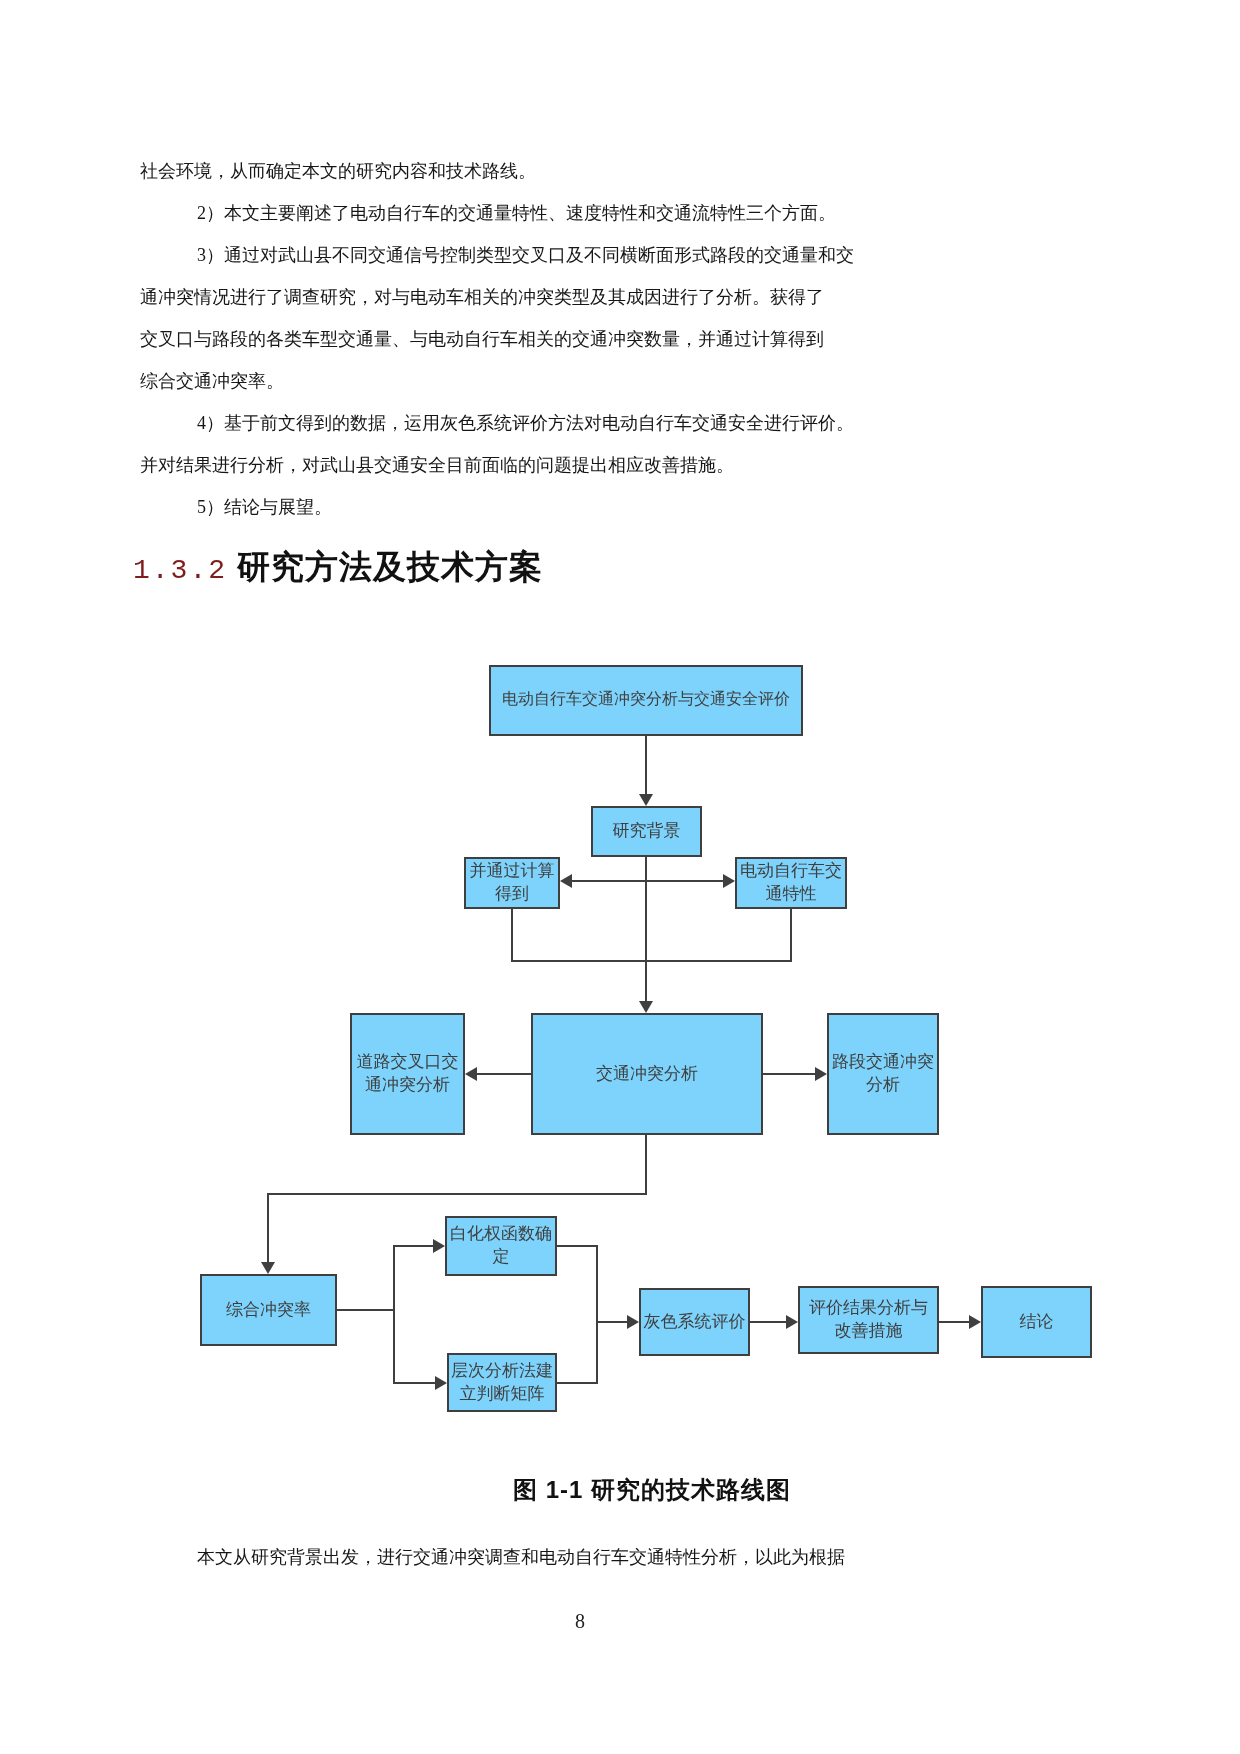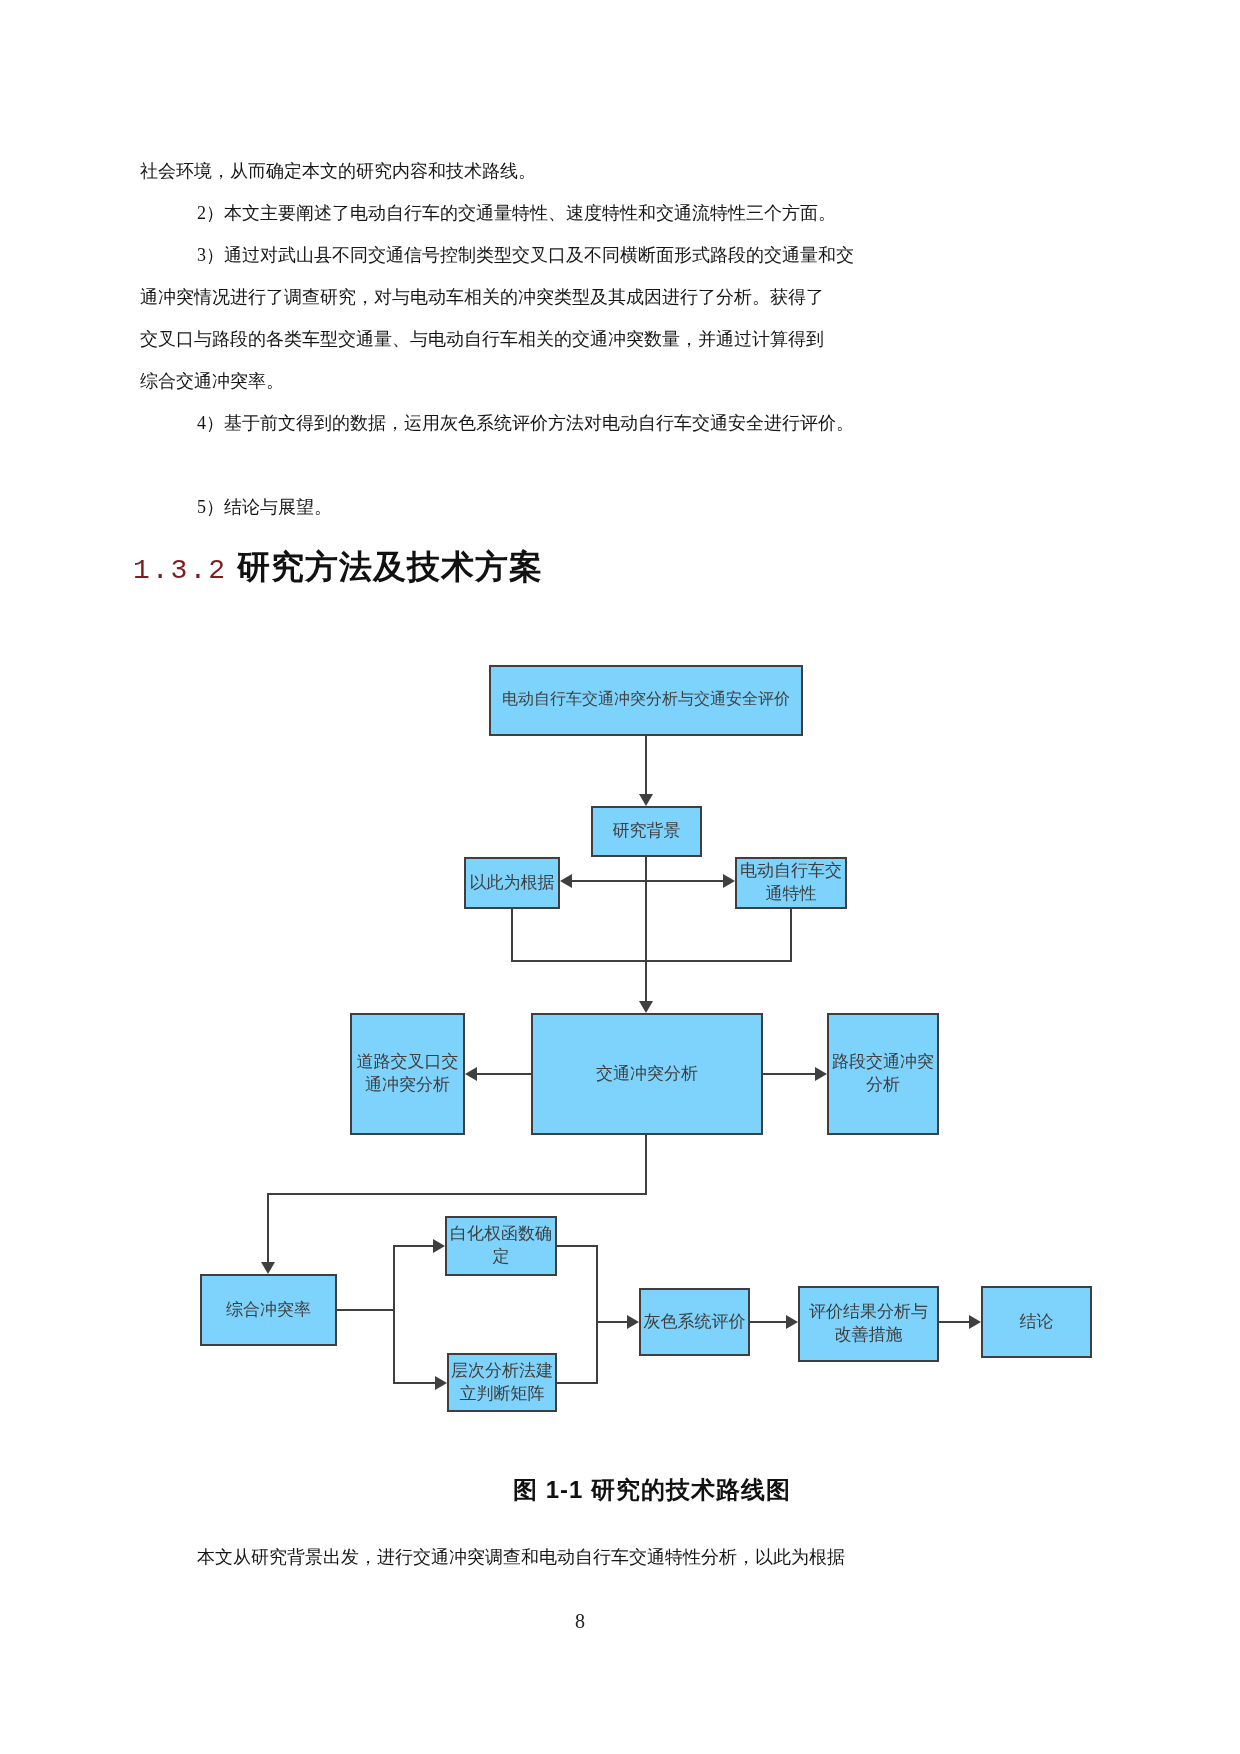--- a/index.html
+++ b/index.html
@@ -60,20 +60,21 @@
 
 <div class="page">
 
   <div class="bodyline" style="top:150px">社会环境，从而确定本文的研究内容和技术路线。</div>
   <div class="bodyline ind" style="top:192px">2）本文主要阐述了电动自行车的交通量特性、速度特性和交通流特性三个方面。</div>
   <div class="bodyline ind" style="top:234px">3）通过对武山县不同交通信号控制类型交叉口及不同横断面形式路段的交通量和交</div>
   <div class="bodyline" style="top:276px">通冲突情况进行了调查研究，对与电动车相关的冲突类型及其成因进行了分析。获得了</div>
   <div class="bodyline" style="top:318px">交叉口与路段的各类车型交通量、与电动自行车相关的交通冲突数量，并通过计算得到</div>
   <div class="bodyline" style="top:360px">综合交通冲突率。</div>
   <div class="bodyline ind" style="top:402px">4）基于前文得到的数据，运用灰色系统评价方法对电动自行车交通安全进行评价。</div>
+  <div class="bodyline" style="top:444px">并对结果进行分析，对武山县交通安全目前面临的问题提出相应改善措施。</div>
   <div class="bodyline ind" style="top:486px">5）结论与展望。</div>
 
   <div class="heading">
     <span class="num">1.3.2</span>
     <span class="ttl">研究方法及技术方案</span>
   </div>
 
   <div>
 
     <div class="flow-line" style="left:645px;top:736px;width:2px;height:60px"></div>
@@ -107,30 +108,30 @@
     <div class="ah ah-right" style="left:815px;top:1067px"></div>
     <div class="ah ah-down" style="left:261px;top:1262px"></div>
     <div class="ah ah-right" style="left:433px;top:1239px"></div>
     <div class="ah ah-right" style="left:435px;top:1376px"></div>
     <div class="ah ah-right" style="left:627px;top:1315px"></div>
     <div class="ah ah-right" style="left:786px;top:1315px"></div>
     <div class="ah ah-right" style="left:969px;top:1315px"></div>
 
     <div class="flow-box" style="left:489px;top:665px;width:314px;height:71px;font-size:16px">电动自行车交通冲突分析与交通安全评价</div>
     <div class="flow-box" style="left:591px;top:806px;width:111px;height:51px">研究背景</div>
-    <div class="flow-box" style="left:464px;top:857px;width:96px;height:52px">以此为根据</div>
+    <div class="flow-box" style="left:464px;top:857px;width:96px;height:52px">并通过计算得到</div>
     <div class="flow-box" style="left:735px;top:857px;width:112px;height:52px">电动自行车交通特性</div>
     <div class="flow-box" style="left:531px;top:1013px;width:232px;height:122px">交通冲突分析</div>
     <div class="flow-box" style="left:350px;top:1013px;width:115px;height:122px">道路交叉口交通冲突分析</div>
     <div class="flow-box" style="left:827px;top:1013px;width:112px;height:122px">路段交通冲突分析</div>
     <div class="flow-box" style="left:200px;top:1274px;width:137px;height:72px">综合冲突率</div>
     <div class="flow-box" style="left:445px;top:1216px;width:112px;height:60px">白化权函数确定</div>
     <div class="flow-box" style="left:447px;top:1353px;width:110px;height:59px">层次分析法建立判断矩阵</div>
     <div class="flow-box" style="left:639px;top:1288px;width:111px;height:68px">灰色系统评价</div>
-    <div class="flow-box" style="left:798px;top:1286px;width:141px;height:76px">评价结果分析与改善措施</div>
+    <div class="flow-box" style="left:798px;top:1286px;width:141px;height:68px">评价结果分析与改善措施</div>
     <div class="flow-box" style="left:981px;top:1286px;width:111px;height:72px">结论</div>
   </div>
 
   <div class="caption">图 1-1  研究的技术路线图</div>
 
   <div class="bodyline ind closing">本文从研究背景出发，进行交通冲突调查和电动自行车交通特性分析，以此为根据</div>
 
   <div class="pagenum">8</div>
 
 </div>

